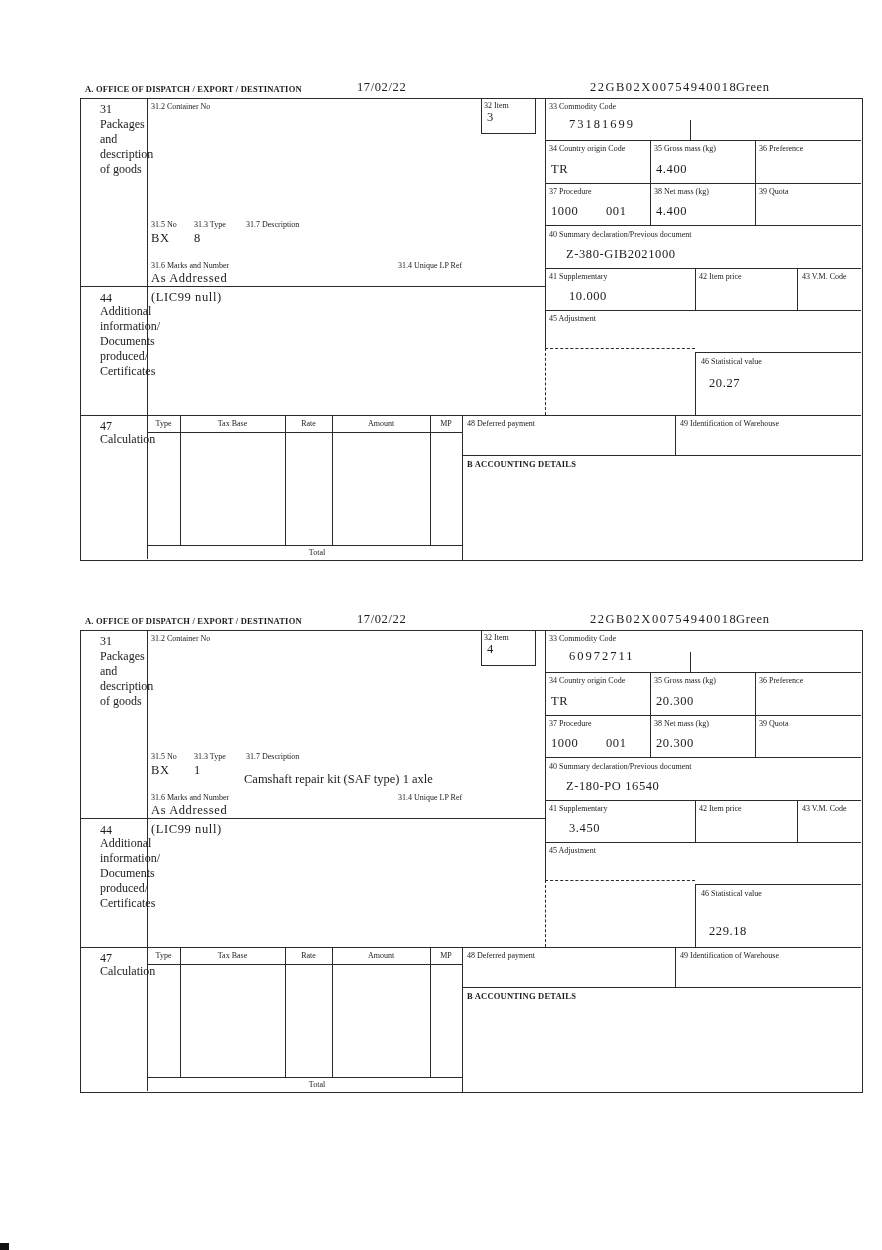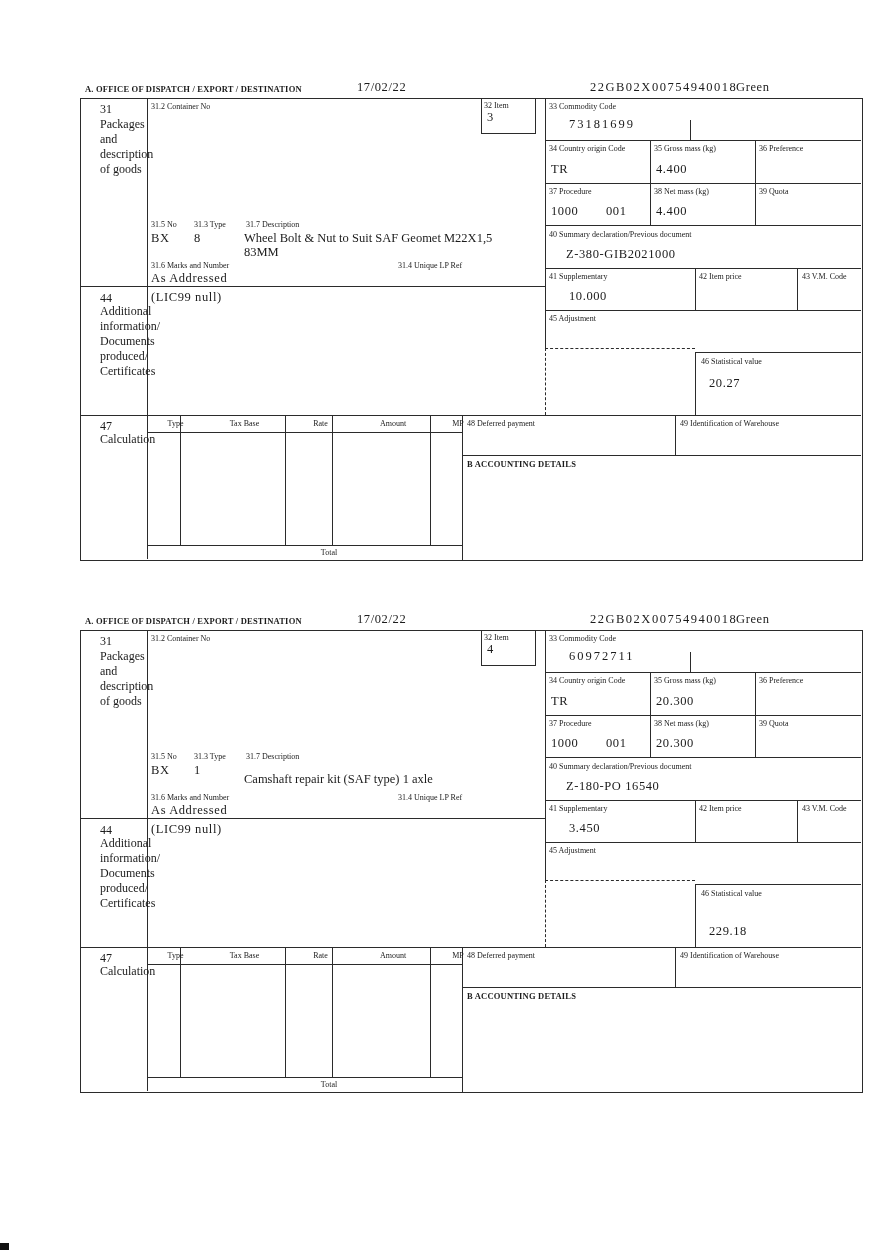--- a/index.html
+++ b/index.html
@@ -13,21 +13,21 @@
   .hdash{position:absolute;height:0;border-top:1px dashed #2b2b2b;}
   .vdash{position:absolute;width:0;border-left:1px dashed #2b2b2b;}
   .frame{position:absolute;border:1px solid #2b2b2b;}
   .lbl{position:absolute;font-size:8px;line-height:9px;white-space:nowrap;}
   .lblw{position:absolute;font-size:12px;line-height:15px;margin-left:16px;}
   .val{position:absolute;font-size:12.5px;line-height:14px;white-space:nowrap;letter-spacing:0.6px;}
   .valw{position:absolute;font-size:12.5px;line-height:14px;}
   .sp2{letter-spacing:2px;}
   .sp15{letter-spacing:1.5px;}
   .hdrA{position:absolute;font-size:8.5px;font-weight:bold;white-space:nowrap;letter-spacing:0.2px;}
-  .th{position:absolute;font-size:8px;line-height:9px;text-align:center;padding-left:12px;}
+  .th{position:absolute;font-size:8px;line-height:9px;text-align:center;}
   .artifact{position:absolute;background:#111;}
 </style>
 </head>
 <body>
 
 <div class="section" style="top:80px">
   <div class="hdrA" style="left:5px;top:4px">A.  OFFICE OF DISPATCH / EXPORT / DESTINATION</div>
   <div class="val" style="left:277px;top:0px">17/02/22</div>
   <div class="val sp15" style="left:510px;top:0px">22GB02X00754940018</div>
   <div class="val" style="left:656px;top:0px">Green</div>
@@ -85,21 +85,20 @@
   <div class="val" style="left:526px;top:124px">001</div>
   <div class="lbl" style="left:574px;top:107px">38 Net mass (kg)</div>
   <div class="val" style="left:576px;top:124px">4.400</div>
   <div class="lbl" style="left:679px;top:107px">39 Quota</div>
 
   <div class="lbl" style="left:71px;top:140px">31.5 No</div>
   <div class="lbl" style="left:114px;top:140px">31.3 Type</div>
   <div class="lbl" style="left:166px;top:140px">31.7 Description</div>
   <div class="val" style="left:71px;top:151px">BX</div>
   <div class="val" style="left:114px;top:151px">8</div>
-  <div class="valw" style="left:164px;top:151px;width:255px">Wheel Bolt &amp; Nut to Suit SAF Geomet M22X1,5 83MM</div>
 
   <div class="lbl" style="left:469px;top:150px">40 Summary declaration/Previous document</div>
   <div class="val" style="left:486px;top:167px">Z-380-GIB2021000</div>
 
   <div class="lbl" style="left:71px;top:181px">31.6 Marks and Number</div>
   <div class="lbl" style="left:318px;top:181px">31.4 Unique LP Ref</div>
   <div class="val" style="left:71px;top:191px">As Addressed</div>
 
   <div class="lbl" style="left:469px;top:192px">41 Supplementary</div>
   <div class="val" style="left:489px;top:209px">10.000</div>

